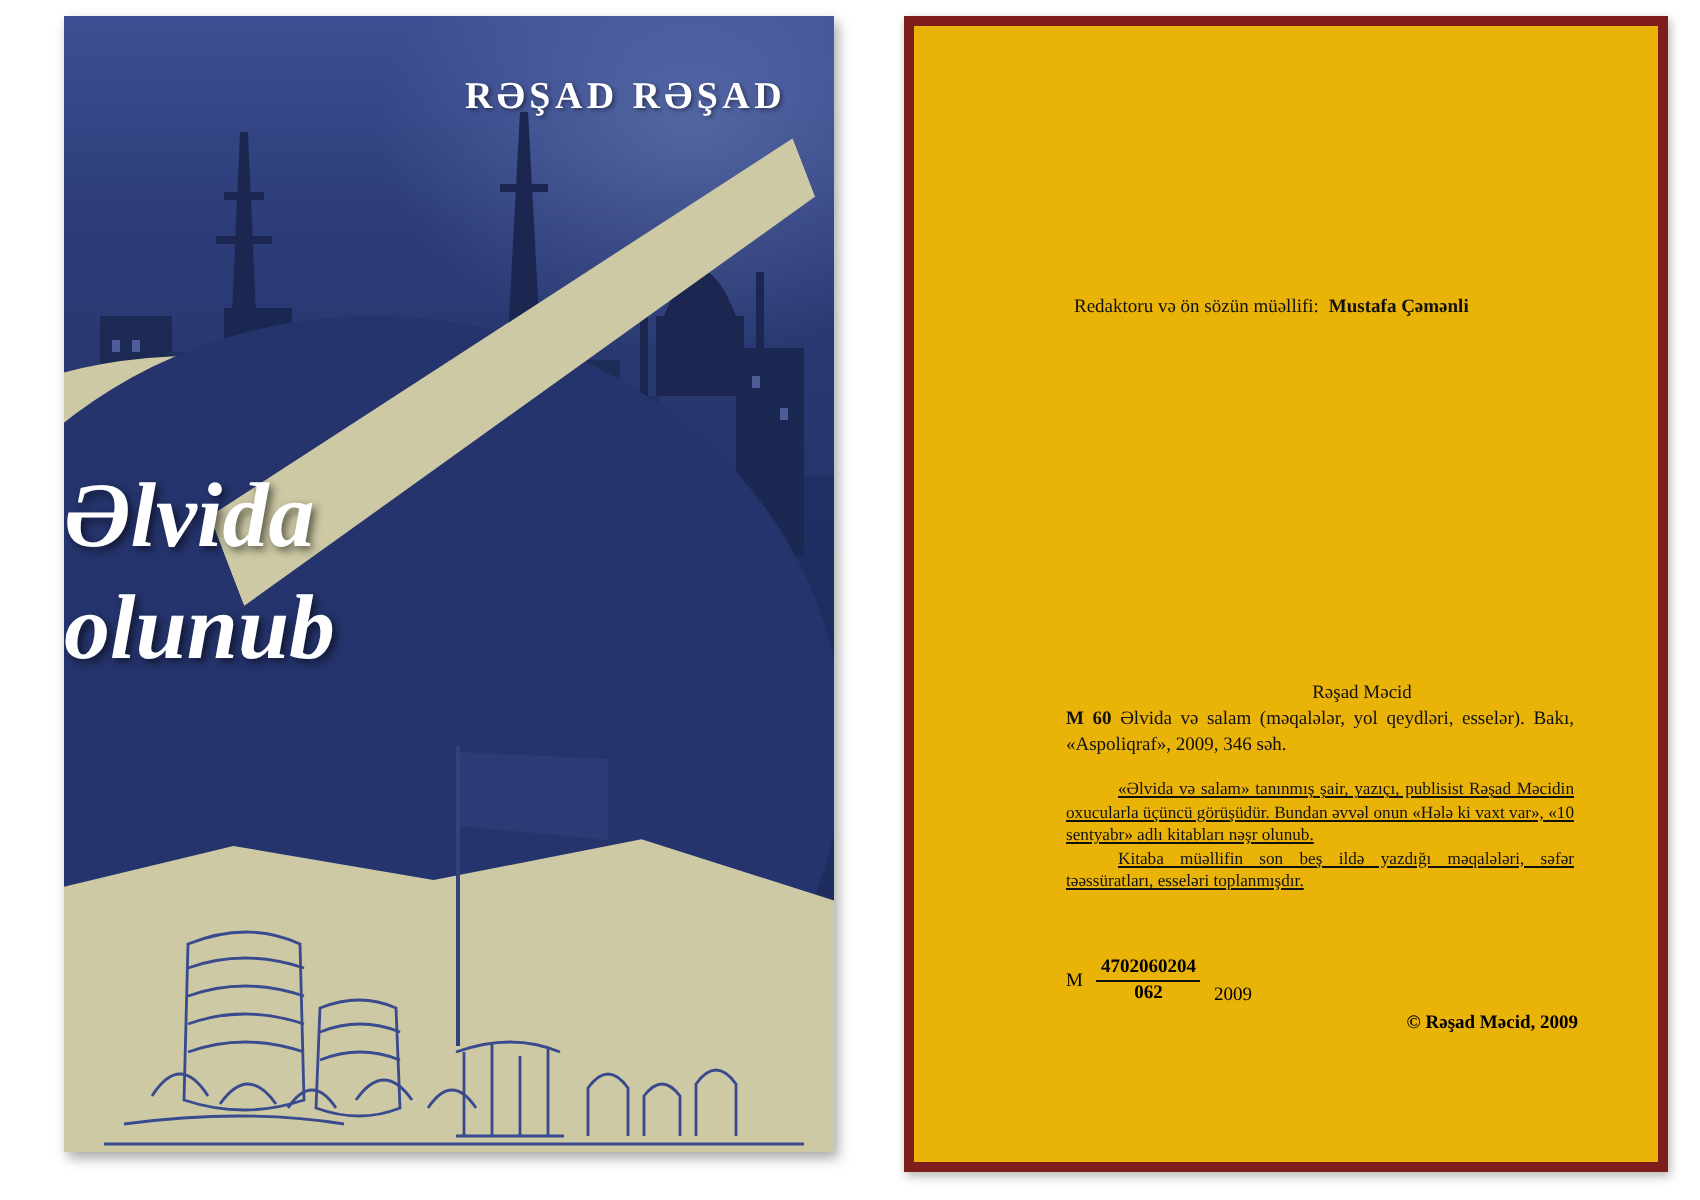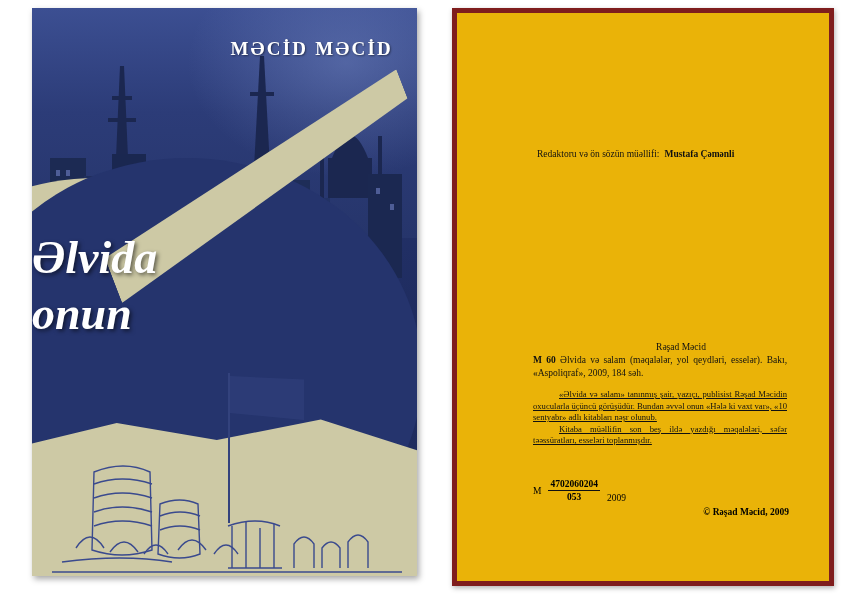--- a/index.html
+++ b/index.html
@@ -309,52 +309,52 @@
       <path d="M316 192 l0 -26 q10 -14 20 0 l0 26"></path>
 
       <path d="M20 196 h350"></path>
       <path d="M30 186 q60 -8 110 0"></path>
     </g>
   </svg>
 
   <div class="flagpole"></div>
   <div class="flag"></div>
 
-  <div class="cover-author">MƏCİD MƏCİD</div>
+  <div class="cover-author">RƏŞAD RƏŞAD</div>
 
   <div class="cover-title">
     <div>Əlvida</div>
-    <div>onun</div>
+    <div>olunub</div>
   </div>
 </div>
 
 <div class="page">
   <div class="page-inner">
 
     <div class="editor-line">
       <span>Redaktoru və ön sözün müəllifi:</span><span class="val">Mustafa Çəmənli</span>
     </div>
 
     <div class="cip">
       <div class="cip-author">Rəşad Məcid</div>
       <div class="cip-entry">
         <span>M 60</span>
-        <span class="rest">Əlvida və salam (məqalələr, yol qeydləri, esselər).  Bakı, «Aspoliqraf», 2009, 184 səh.</span>
+        <span class="rest">Əlvida və salam (məqalələr, yol qeydləri, esselər).  Bakı, «Aspoliqraf», 2009, 346 səh.</span>
       </div>
       <div class="annot">
         <p>«Əlvida və salam» tanınmış şair, yazıçı, publisist Rəşad Məcidin oxucularla üçüncü görüşüdür. Bundan əvvəl onun «Hələ ki vaxt var», «10 sentyabr» adlı kitabları nəşr olunub.</p>
         <p>Kitaba müəllifin son beş ildə yazdığı məqalələri, səfər təəssüratları, esseləri toplanmışdır.</p>
       </div>
     </div>
 
     <div class="ccode">
       <span class="m">M</span>
       <span class="frac">
         <span class="num">4702060204</span>
-        <span class="den">053</span>
+        <span class="den">062</span>
       </span>
       <span class="yr">2009</span>
     </div>
 
     <div class="copyright">© Rəşad Məcid, 2009</div>
 
   </div>
 </div>
 
 </body></html>

